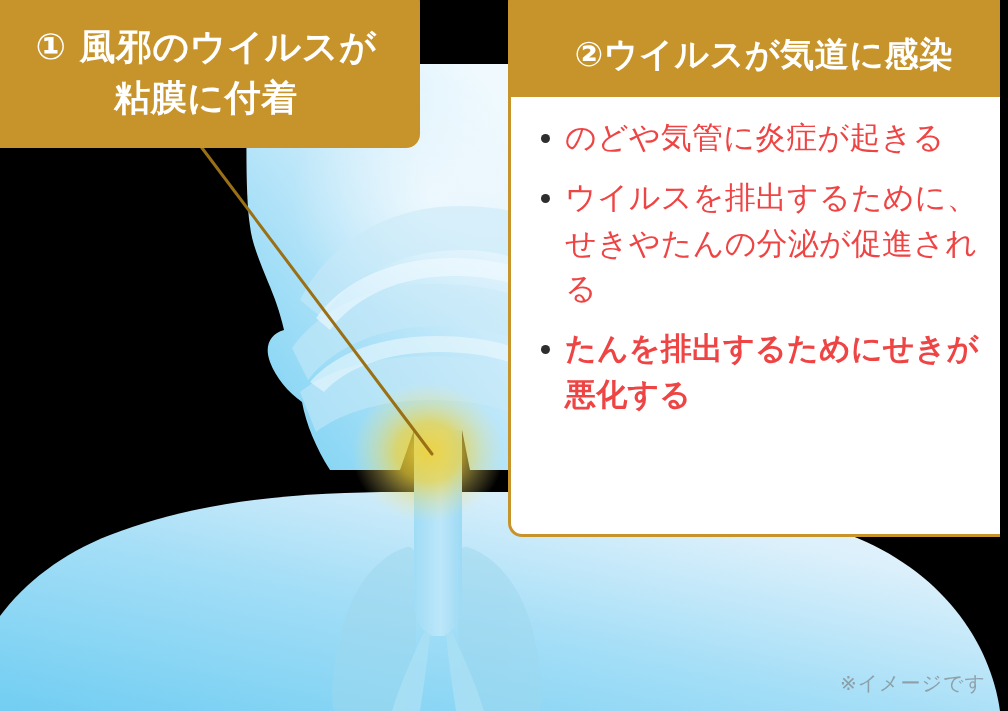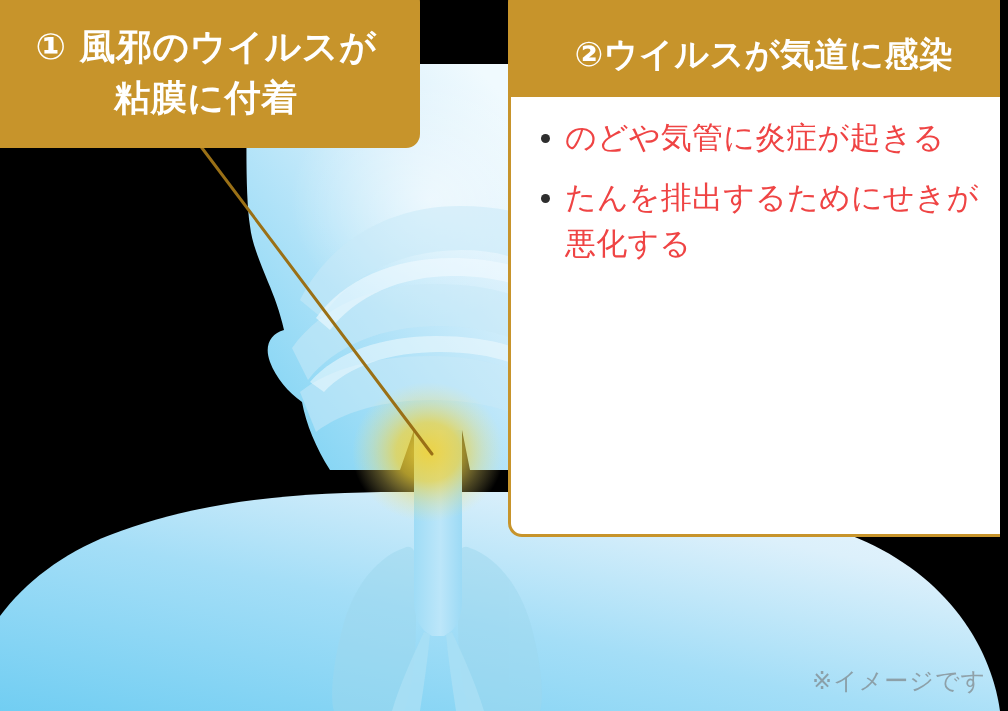--- a/index.html
+++ b/index.html
@@ -103,38 +103,39 @@
     position: relative;
     color: #ef4444;
     font-size: 31px;
     line-height: 1.48;
     padding-left: 30px;
     margin-bottom: 14px;
     letter-spacing: 0.2px;
   }
   .bullet-item:last-child {
     margin-bottom: 0;
+    font-weight: bold;
   }
   .bullet-dot {
     position: absolute;
     left: 6px;
     top: 19px;
     width: 9px;
     height: 9px;
     border-radius: 50%;
     background: #2E2E2E;
   }
 
   
   .watermark {
     position: absolute;
     right: 14px;
     bottom: 14px;
     color: rgba(120,120,120,0.62);
-    font-size: 24px;
+    font-size: 20px;
     letter-spacing: 1px;
     white-space: nowrap;
   }
 </style>
 </head>
 <body>
 
 <div id="canvas">
 
   <div class="illustration">
@@ -288,20 +289,24 @@
   <div class="callout-two">
     <div class="callout-two-header">②ウイルスが気道に感染</div>
     <div class="callout-two-body">
       <ul class="bullet-list">
         <li class="bullet-item">
           <span class="bullet-dot"></span>
           <span>のどや気管に炎症が起きる</span>
         </li>
         <li class="bullet-item">
           <span class="bullet-dot"></span>
+          <span>ウイルスを排出するために、せきやたんの分泌が促進される</span>
+        </li>
+        <li class="bullet-item">
+          <span class="bullet-dot"></span>
           <span>たんを排出するためにせきが悪化する</span>
         </li>
       </ul>
     </div>
   </div>
 
   <div class="watermark">※イメージです</div>
 
 </div>
 

